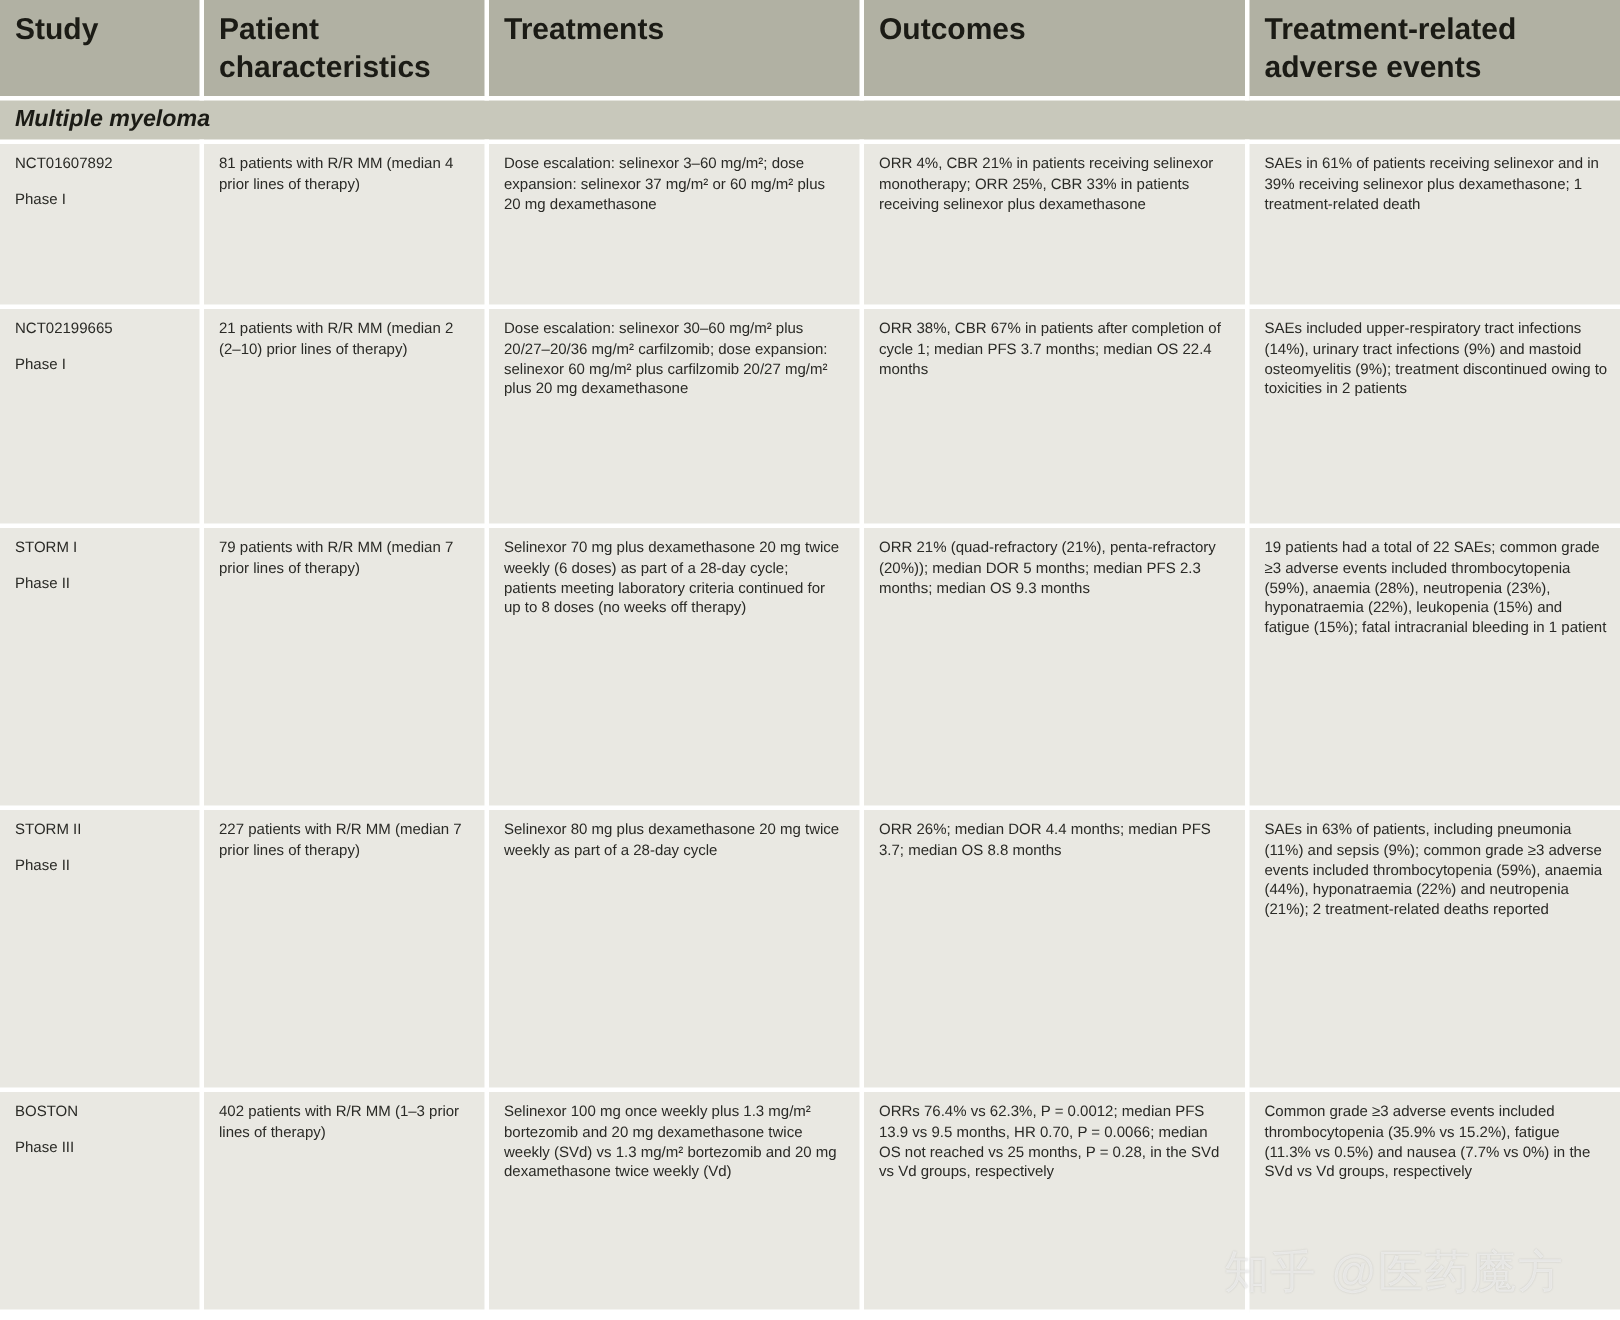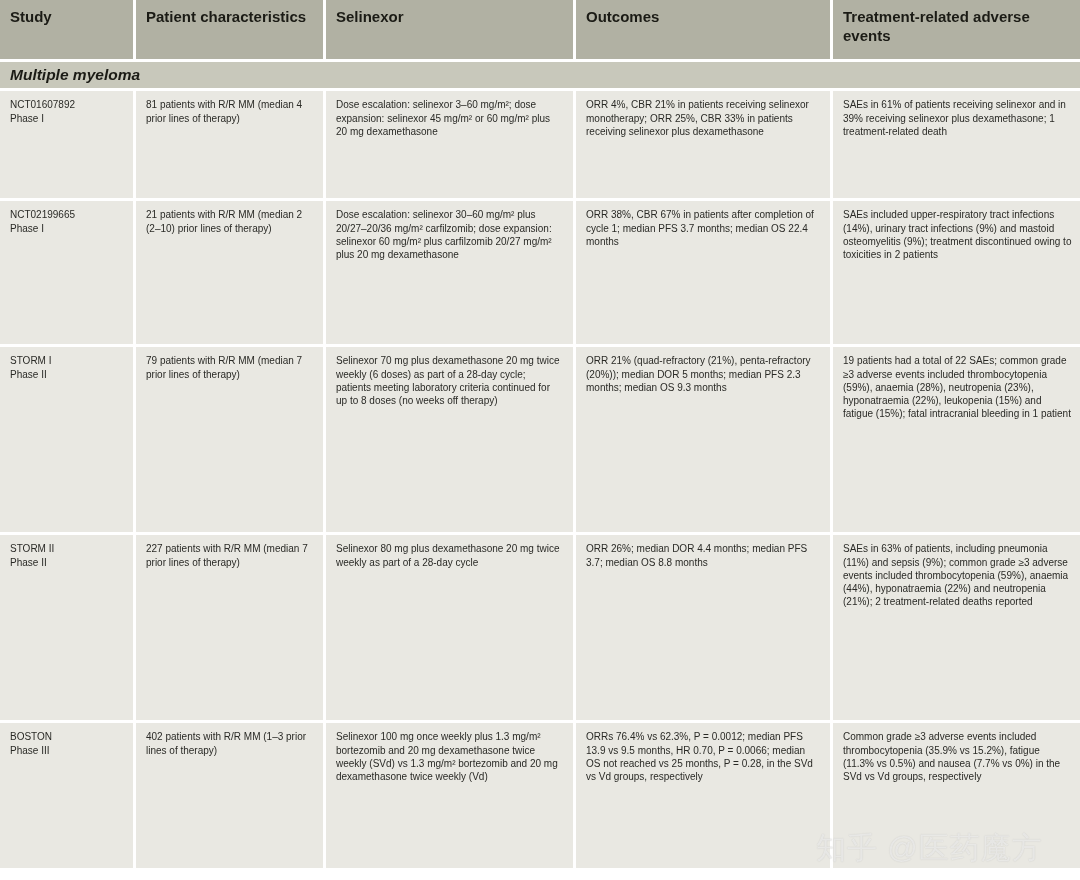--- a/index.html
+++ b/index.html
@@ -32,42 +32,42 @@
     vertical-align:top;
     padding:7px 10px 6px 10px;
     font-size:10px;
     line-height:1.32;
     word-wrap:break-word;
   }
   thead th{
     background:var(--header-bg);
     color:var(--header-text);
     text-align:left;
-    font-size:15px;
+    font-size:20px;
     font-weight:bold;
     line-height:1.25;
     padding-top:8px;
   }
   tr.section-row td{
     background:var(--section-bg);
     color:var(--header-text);
     font-weight:bold;
     font-style:italic;
     font-size:15.5px;
     padding-top:3px;padding-bottom:3px;
   }
   tbody td{background:var(--row-bg);}
   tr.h-header{height:62px}
   tr.h-section{height:26px}
   tr.h1{height:110px}
   tr.h2{height:146px}
   tr.h3{height:188px}
   tr.h4{height:188px}
   tr.h5{height:148px}
-  .phase{}
+  .phase{margin-top:10px;}
   .watermark{
     position:absolute;
     left:816px;top:800px;
     font-size:30px;
     letter-spacing:1px;
     white-space:nowrap;
     color:rgba(255,255,255,0.62);
     text-shadow:0 0 1px rgba(110,110,105,0.35);
     pointer-events:none;
     margin-top:28px;
@@ -81,37 +81,37 @@
     <col class="c1">
       <col class="c2">
       <col class="c3">
       <col class="c4">
       <col class="c5">
   </colgroup>
   <thead>
     <tr class="h-header">
       <th>Study</th>
       <th>Patient characteristics</th>
-      <th>Selinexor</th>
+      <th>Treatments</th>
       <th>Outcomes</th>
       <th>Treatment-related adverse events</th>
     </tr>
   </thead>
   <tbody>
     <tr class="h-section section-row">
       <td colspan="5">Multiple myeloma</td>
     </tr>
 
     <tr class="h1">
       <td>
         <div>NCT01607892</div>
         <div class="phase">Phase I</div>
       </td>
       <td>81 patients with R/R MM (median 4 prior lines of therapy)</td>
-      <td>Dose escalation: selinexor 3–60 mg/m²; dose expansion: selinexor 45 mg/m² or 60 mg/m² plus 20 mg dexamethasone</td>
+      <td>Dose escalation: selinexor 3–60 mg/m²; dose expansion: selinexor 37 mg/m² or 60 mg/m² plus 20 mg dexamethasone</td>
       <td>ORR 4%, CBR 21% in patients receiving selinexor monotherapy; ORR 25%, CBR 33% in patients receiving selinexor plus dexamethasone</td>
       <td>SAEs in 61% of patients receiving selinexor and in 39% receiving selinexor plus dexamethasone; 1 treatment-related death</td>
     </tr>
 
     <tr class="h2">
       <td>
         <div>NCT02199665</div>
         <div class="phase">Phase I</div>
       </td>
       <td>21 patients with R/R MM (median 2 (2–10) prior lines of therapy)</td>

